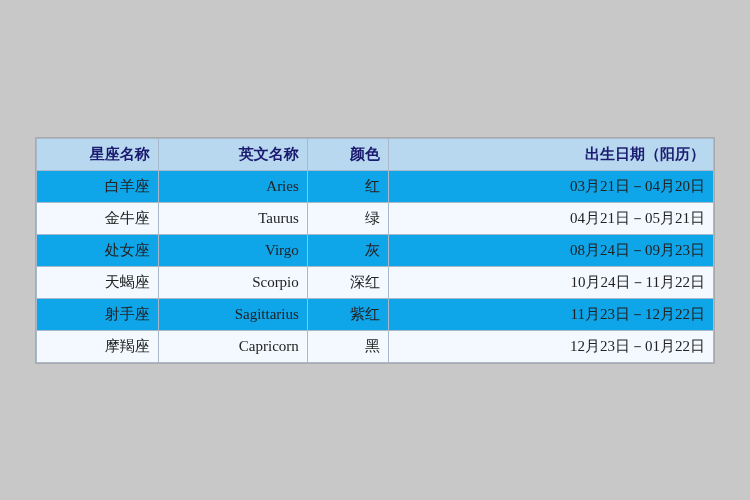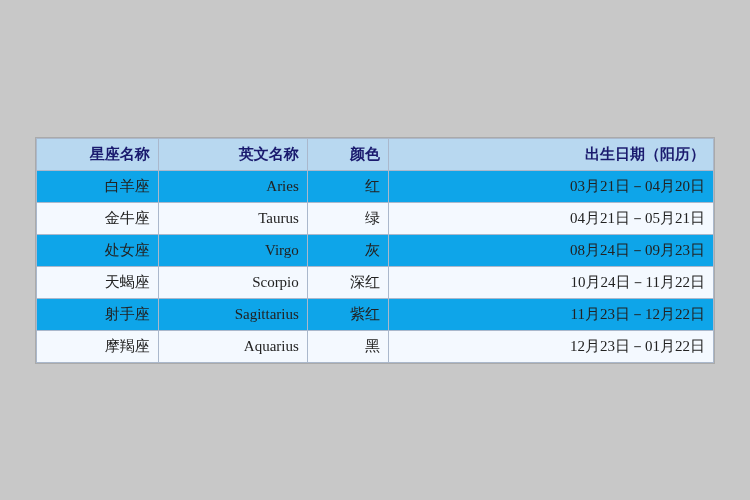--- a/index.html
+++ b/index.html
@@ -84,19 +84,19 @@
           <td>10月24日－11月22日</td>
         </tr>
         <tr>
           <td>射手座</td>
           <td>Sagittarius</td>
           <td>紫红</td>
           <td>11月23日－12月22日</td>
         </tr>
         <tr>
           <td>摩羯座</td>
-          <td>Aquarius</td>
+          <td>Capricorn</td>
           <td>黑</td>
           <td>12月23日－01月22日</td>
         </tr>
       </tbody>
   </table>
 </div>
 
 </body></html>

